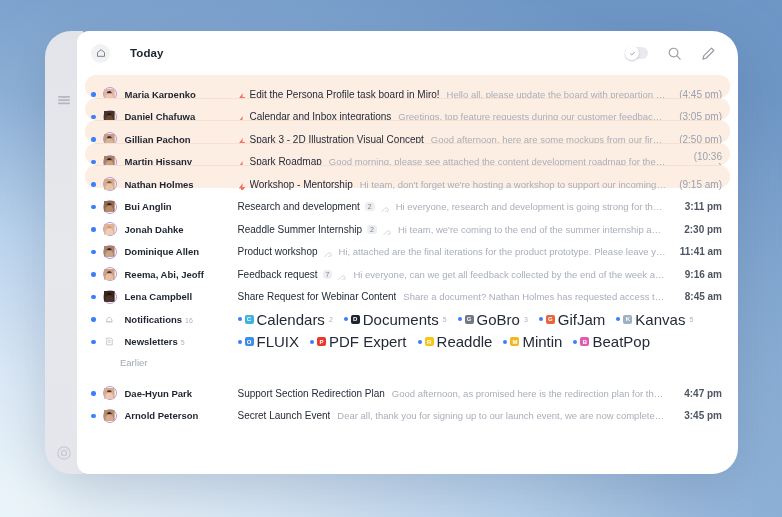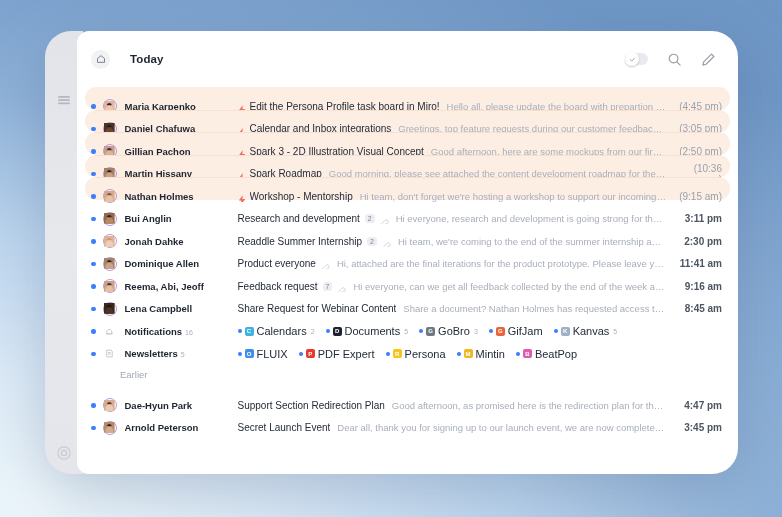--- a/index.html
+++ b/index.html
@@ -38,21 +38,21 @@
   .content {
     position: absolute; left: 32px; top: 0;
     width: 661px; height: 100%;
     background: #ffffff;
     border-radius: 12px 26px 26px 12px;
     overflow: hidden;
   }
 
   
   .header {
-    position: relative; height: 56px;
+    position: relative; height: 44px;
     display: flex; align-items: center;
     padding: 0 22px 0 14px;
   }
   .home-btn {
     width: 19px; height: 19px; border-radius: 50%;
     background: #f1f2f4;
     display: flex; align-items: center; justify-content: center;
     flex: none;
   }
   .home-btn svg { width: 10px; height: 10px; }
@@ -145,21 +145,21 @@
 
   
   .tags { display: flex; align-items: center; gap: 11px; flex: 1; min-width: 0; }
   .tag { display: flex; align-items: center; gap: 3px; white-space: nowrap; }
   .tag .tdot { width: 4px; height: 4px; border-radius: 50%; background:#3b7dfb; flex:none; }
   .tag .tico {
     width: 9px; height: 9px; border-radius: 2px; flex: none;
     display: flex; align-items: center; justify-content: center;
     font-size: 6px; font-weight: 700; color: #fff; line-height: 1;
   }
-  .tag .tname { font-size: 11px; color: #242b38; }
+  .tag .tname { font-size: 15px; color: #242b38; }
   .tag .tcount { font-size: 7px; color: #aab1bd; margin-left: 1px; }
 </style>
 </head>
 <body>
 
 <div class="window">
 
   <div class="sidebar">
     <div class="s-icon menu">
       <svg viewBox="0 0 18 18">
@@ -343,21 +343,21 @@
           <div class="row">
             <span class="dot"></span>
             <span class="avatar"><span class="face"><svg viewBox="0 0 20 20" style="display:block;width:100%;height:100%">
                   <rect width="20" height="20" fill="#a98165"></rect>
                   <circle cx="10" cy="17" r="7.4" fill="#caa388"></circle>
                   <circle cx="10" cy="8.4" r="4.6" fill="#caa388"></circle>
                   <path d="M5.2 7.6a4.9 4.9 0 0 1 9.6 0c0 1-1 .2-4.8.2s-4.8.8-4.8-.2z" fill="#332721"></path>
                 </svg></span></span>
             <span class="sender">Dominique Allen</span>
             <span class="msg">
-              <span class="subject">Product everyone</span>
+              <span class="subject">Product workshop</span>
               <span class="clip"><svg viewBox="0 0 12 12" fill="none" stroke="#8d939e" stroke-width="1" stroke-linecap="round">
                   <path d="M8.6 5 5.1 8.5a1.8 1.8 0 0 1-2.6-2.6l4-4a2.6 2.6 0 0 1 3.7 3.7L6.1 9.7"></path>
                 </svg></span>
               <span class="preview">Hi, attached are the final iterations for the product prototype. Please leave your com ...</span>
             </span>
             <span class="time b">11:41 am</span>
           </div>
           <div class="row">
             <span class="dot"></span>
             <span class="avatar"><span class="face"><svg viewBox="0 0 20 20" style="display:block;width:100%;height:100%">
@@ -455,21 +455,21 @@
                 <span class="tname">FLUIX</span>
               </span>
               <span class="tag">
                 <span class="tdot"></span>
                 <span class="tico" style="background:#e8392c">P</span>
                 <span class="tname">PDF Expert</span>
               </span>
               <span class="tag">
                 <span class="tdot"></span>
                 <span class="tico" style="background:#f5c518">R</span>
-                <span class="tname">Persona</span>
+                <span class="tname">Readdle</span>
               </span>
               <span class="tag">
                 <span class="tdot"></span>
                 <span class="tico" style="background:#f0b71e">M</span>
                 <span class="tname">Mintin</span>
               </span>
               <span class="tag">
                 <span class="tdot"></span>
                 <span class="tico" style="background:#e05ab0">B</span>
                 <span class="tname">BeatPop</span>

